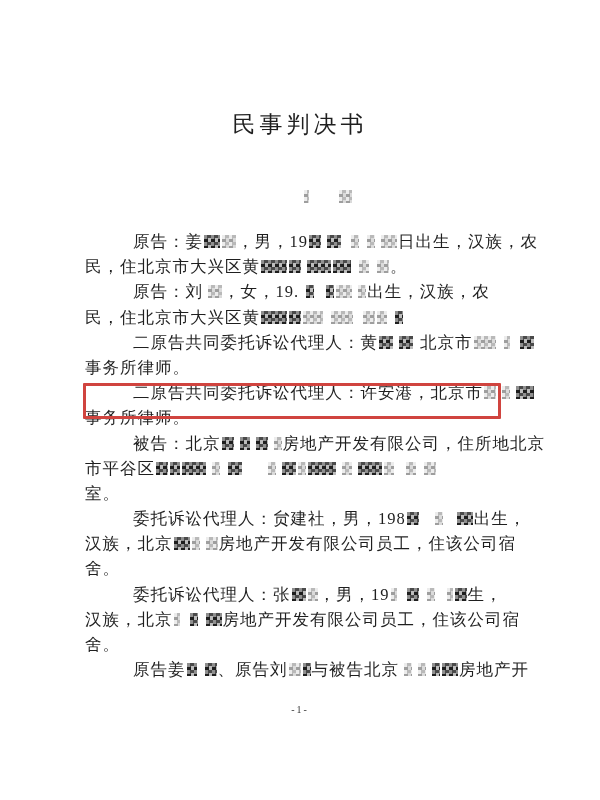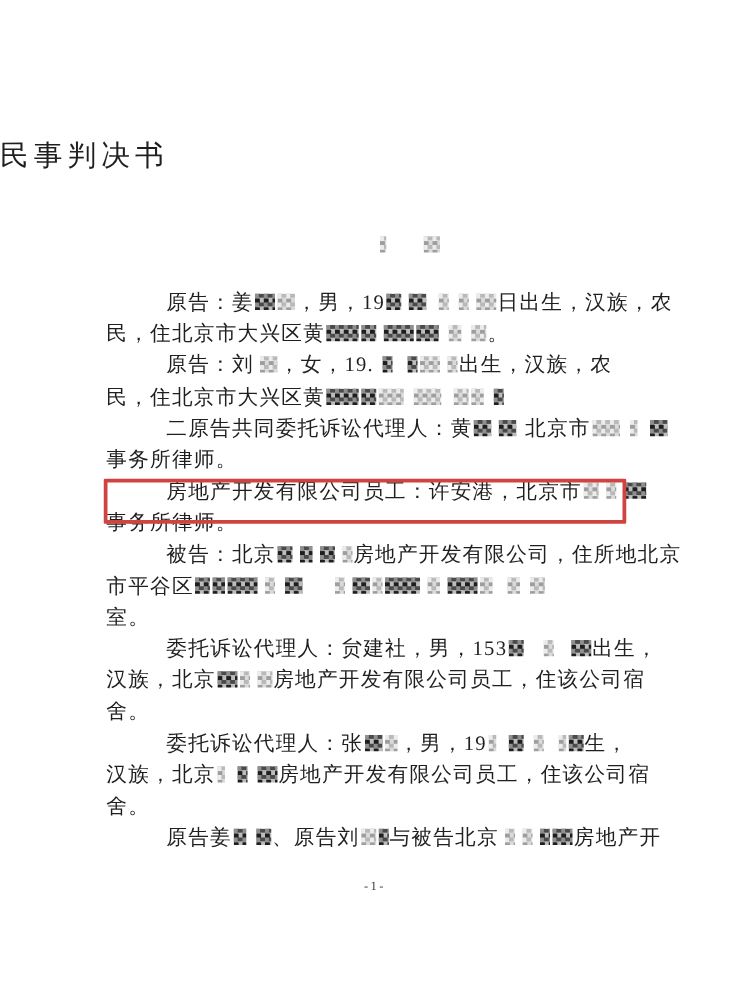--- a/index.html
+++ b/index.html
@@ -7,21 +7,21 @@
     position:relative;width:600px;height:800px;margin:0 auto;
     background:#ffffff;overflow:hidden;
     font-family:"Liberation Serif","DejaVu Serif",serif;
     color:#1f1f1f;
   }
   .court{
     position:absolute;top:72px;left:0;width:600px;text-align:center;
     font-size:20px;letter-spacing:1.5px;white-space:nowrap;
   }
   .doctitle{
-    position:absolute;top:109px;left:0;width:600px;
+    position:absolute;top:109px;left:0;width:600px;text-align:center;
     font-size:23px;letter-spacing:4px;white-space:nowrap;
   }
   .caseline{
     position:absolute;top:189px;left:293px;
     font-size:15px;white-space:nowrap;
   }
   .body{
     position:absolute;left:85px;top:229px;width:432px;
     font-size:16.5px;letter-spacing:1px;
   }
@@ -52,26 +52,26 @@
 <div class="page" style="background: rgb(255, 255, 255); color: rgb(31, 31, 31);">
   <div class="doctitle">民事判决书</div>
   <div class="caseline" id="case-line"><span class="gap" style="width: 10px;"></span><span class="rd" style="width: 5px;"></span><span class="gap" style="width: 28px;"></span><span class="rd" style="width: 13px;"></span></div>
   <div class="body" id="body-lines">
       <div class="line indent"><span>原告：姜</span><span class="rd dark" style="width: 16px;"></span><span class="rd" style="width: 14px;"></span><span>，男，19</span><span class="rd dark" style="width: 12px;"></span><span class="gap" style="width: 4px;"></span><span class="rd dark" style="width: 14px;"></span><span class="gap" style="width: 8px;"></span><span class="rd" style="width: 8px;"></span><span class="gap" style="width: 6px;"></span><span class="rd" style="width: 8px;"></span><span class="gap" style="width: 4px;"></span><span class="rd" style="width: 16px;"></span><span>日出生，汉族，农</span></div>
       <div class="line"><span>民，住北京市大兴区黄</span><span class="rd dark" style="width: 26px;"></span><span class="rd dark" style="width: 12px;"></span><span class="gap" style="width: 4px;"></span><span class="rd dark" style="width: 24px;"></span><span class="rd dark" style="width: 18px;"></span><span class="gap" style="width: 6px;"></span><span class="rd" style="width: 10px;"></span><span class="gap" style="width: 6px;"></span><span class="rd" style="width: 12px;"></span><span>。</span></div>
       <div class="line indent"><span>原告：刘</span><span class="gap" style="width: 4px;"></span><span class="rd" style="width: 14px;"></span><span>，女，19.</span><span class="gap" style="width: 6px;"></span><span class="rd dark" style="width: 8px;"></span><span class="gap" style="width: 10px;"></span><span class="rd dark" style="width: 8px;"></span><span class="rd" style="width: 16px;"></span><span class="gap" style="width: 4px;"></span><span class="rd" style="width: 8px;"></span><span>出生，汉族，农</span></div>
       <div class="line"><span>民，住北京市大兴区黄</span><span class="rd dark" style="width: 26px;"></span><span class="rd dark" style="width: 12px;"></span><span class="rd" style="width: 20px;"></span><span class="gap" style="width: 6px;"></span><span class="rd" style="width: 22px;"></span><span class="gap" style="width: 8px;"></span><span class="rd" style="width: 12px;"></span><span class="rd" style="width: 10px;"></span><span class="gap" style="width: 6px;"></span><span class="rd dark" style="width: 8px;"></span></div>
       <div class="line indent"><span>二原告共同委托诉讼代理人：黄</span><span class="rd dark" style="width: 14px;"></span><span class="gap" style="width: 4px;"></span><span class="rd dark" style="width: 14px;"></span><span class="gap" style="width: 6px;"></span><span>北京市</span><span class="rd" style="width: 22px;"></span><span class="gap" style="width: 6px;"></span><span class="rd" style="width: 6px;"></span><span class="gap" style="width: 8px;"></span><span class="rd dark" style="width: 14px;"></span></div>
       <div class="line"><span>事务所律师。</span></div>
-      <div class="line indent"><span>房地产开发有限公司员工：许安港，北京市</span><span class="rd" style="width: 12px;"></span><span class="gap" style="width: 4px;"></span><span class="rd" style="width: 8px;"></span><span class="gap" style="width: 4px;"></span><span class="rd dark" style="width: 18px;"></span></div>
+      <div class="line indent"><span>二原告共同委托诉讼代理人：许安港，北京市</span><span class="rd" style="width: 12px;"></span><span class="gap" style="width: 4px;"></span><span class="rd" style="width: 8px;"></span><span class="gap" style="width: 4px;"></span><span class="rd dark" style="width: 18px;"></span></div>
       <div class="line"><span>事务所律师。</span></div>
       <div class="line indent"><span>被告：北京</span><span class="rd dark" style="width: 12px;"></span><span class="gap" style="width: 4px;"></span><span class="rd dark" style="width: 10px;"></span><span class="gap" style="width: 4px;"></span><span class="rd dark" style="width: 12px;"></span><span class="gap" style="width: 4px;"></span><span class="rd" style="width: 8px;"></span><span>房地产开发有限公司，住所地北京</span></div>
       <div class="line"><span>市平谷区</span><span class="rd dark" style="width: 12px;"></span><span class="rd dark" style="width: 10px;"></span><span class="rd dark" style="width: 24px;"></span><span class="gap" style="width: 4px;"></span><span class="rd" style="width: 8px;"></span><span class="gap" style="width: 6px;"></span><span class="rd dark" style="width: 14px;"></span><span class="gap" style="width: 24px;"></span><span class="rd" style="width: 8px;"></span><span class="gap" style="width: 4px;"></span><span class="rd dark" style="width: 14px;"></span><span class="rd" style="width: 8px;"></span><span class="rd dark" style="width: 28px;"></span><span class="gap" style="width: 4px;"></span><span class="rd" style="width: 10px;"></span><span class="gap" style="width: 4px;"></span><span class="rd dark" style="width: 24px;"></span><span class="rd" style="width: 10px;"></span><span class="gap" style="width: 10px;"></span><span class="rd" style="width: 10px;"></span><span class="gap" style="width: 6px;"></span><span class="rd" style="width: 12px;"></span></div>
       <div class="line"><span>室。</span></div>
-      <div class="line indent"><span>委托诉讼代理人：贠建社，男，153</span><span class="rd dark" style="width: 12px;"></span><span class="gap" style="width: 14px;"></span><span class="rd" style="width: 8px;"></span><span class="gap" style="width: 12px;"></span><span class="rd dark" style="width: 16px;"></span><span>出生，</span></div>
+      <div class="line indent"><span>委托诉讼代理人：贠建社，男，198</span><span class="rd dark" style="width: 12px;"></span><span class="gap" style="width: 14px;"></span><span class="rd" style="width: 8px;"></span><span class="gap" style="width: 12px;"></span><span class="rd dark" style="width: 16px;"></span><span>出生，</span></div>
       <div class="line"><span>汉族，北京</span><span class="rd dark" style="width: 16px;"></span><span class="rd" style="width: 8px;"></span><span class="gap" style="width: 4px;"></span><span class="rd" style="width: 12px;"></span><span>房地产开发有限公司员工，住该公司宿</span></div>
       <div class="line"><span>舍。</span></div>
       <div class="line indent"><span>委托诉讼代理人：张</span><span class="rd dark" style="width: 14px;"></span><span class="rd" style="width: 10px;"></span><span>，男，19</span><span class="rd" style="width: 6px;"></span><span class="gap" style="width: 8px;"></span><span class="rd dark" style="width: 12px;"></span><span class="gap" style="width: 6px;"></span><span class="rd" style="width: 8px;"></span><span class="gap" style="width: 10px;"></span><span class="rd" style="width: 6px;"></span><span class="rd dark" style="width: 12px;"></span><span>生，</span></div>
       <div class="line"><span>汉族，北京</span><span class="rd" style="width: 6px;"></span><span class="gap" style="width: 8px;"></span><span class="rd dark" style="width: 8px;"></span><span class="gap" style="width: 6px;"></span><span class="rd dark" style="width: 16px;"></span><span>房地产开发有限公司员工，住该公司宿</span></div>
       <div class="line"><span>舍。</span></div>
       <div class="line indent"><span>原告姜</span><span class="rd dark" style="width: 10px;"></span><span class="gap" style="width: 6px;"></span><span class="rd dark" style="width: 12px;"></span><span>、原告刘</span><span class="rd" style="width: 12px;"></span><span class="rd dark" style="width: 8px;"></span><span>与被告北京</span><span class="gap" style="width: 4px;"></span><span class="rd" style="width: 8px;"></span><span class="gap" style="width: 4px;"></span><span class="rd" style="width: 8px;"></span><span class="gap" style="width: 4px;"></span><span class="rd dark" style="width: 8px;"></span><span class="rd dark" style="width: 16px;"></span><span>房地产开</span></div>
     </div>
   <div class="hlbox" id="hl-box" style="border-color: rgb(208, 68, 63);"></div>
   <div class="pagenum">-1-</div>
 </div>

